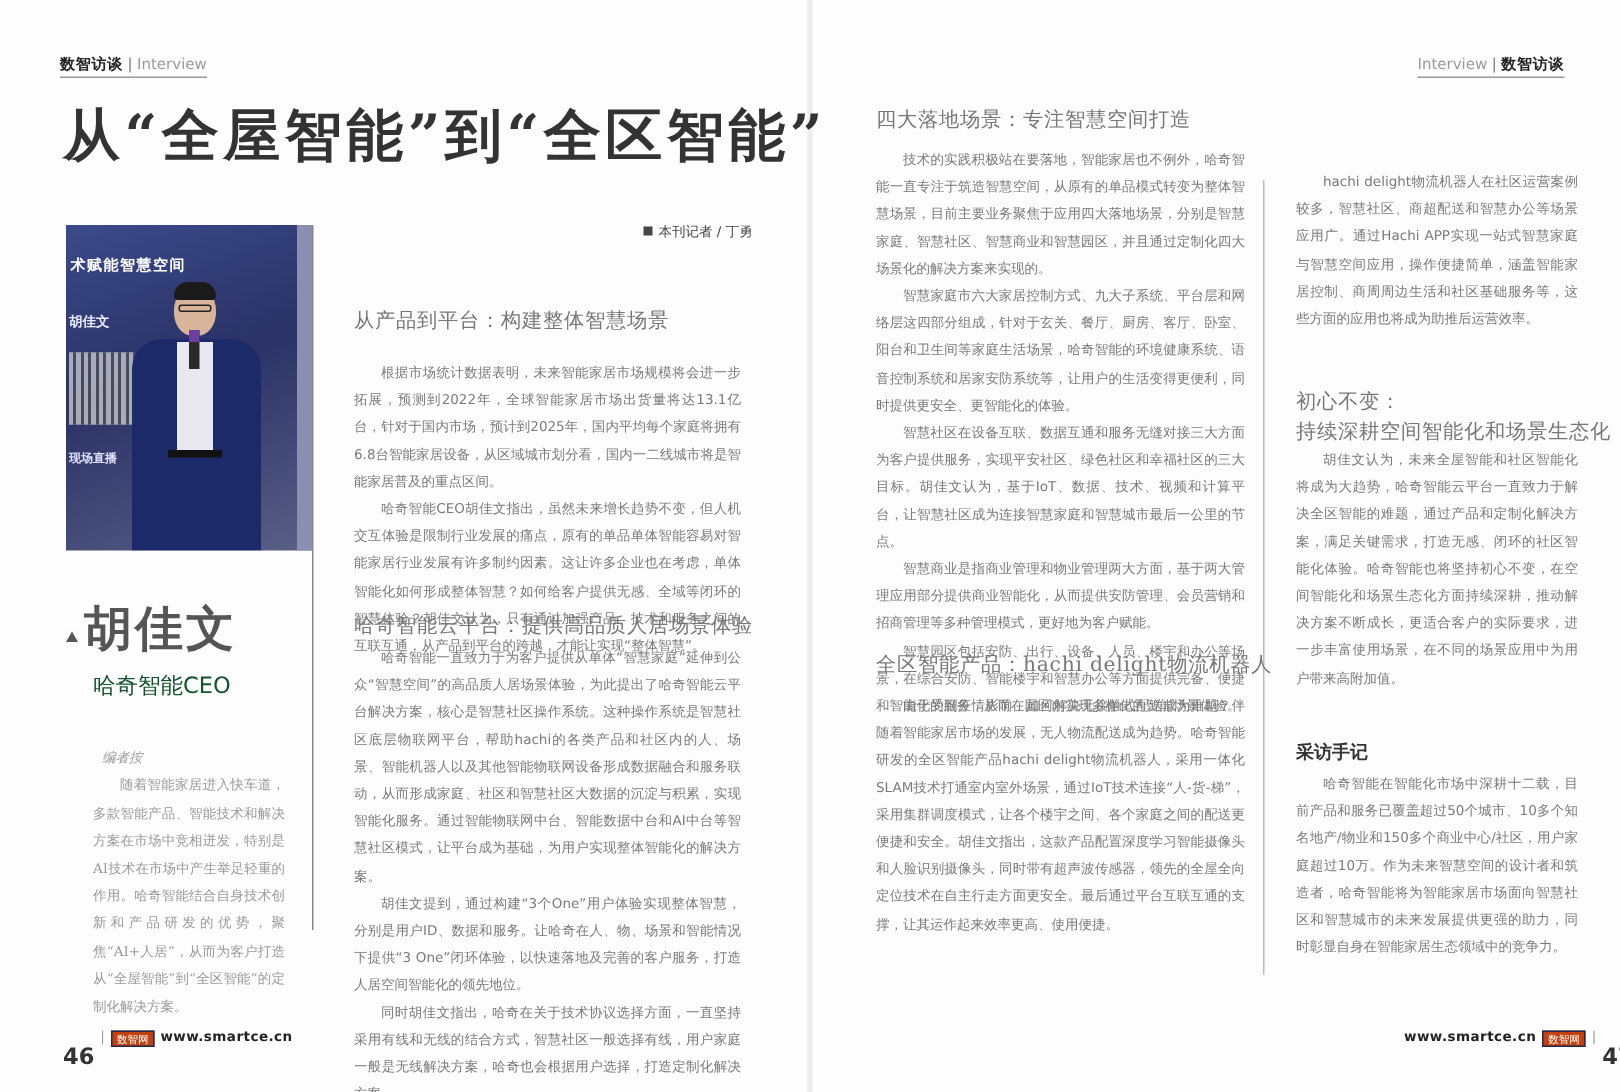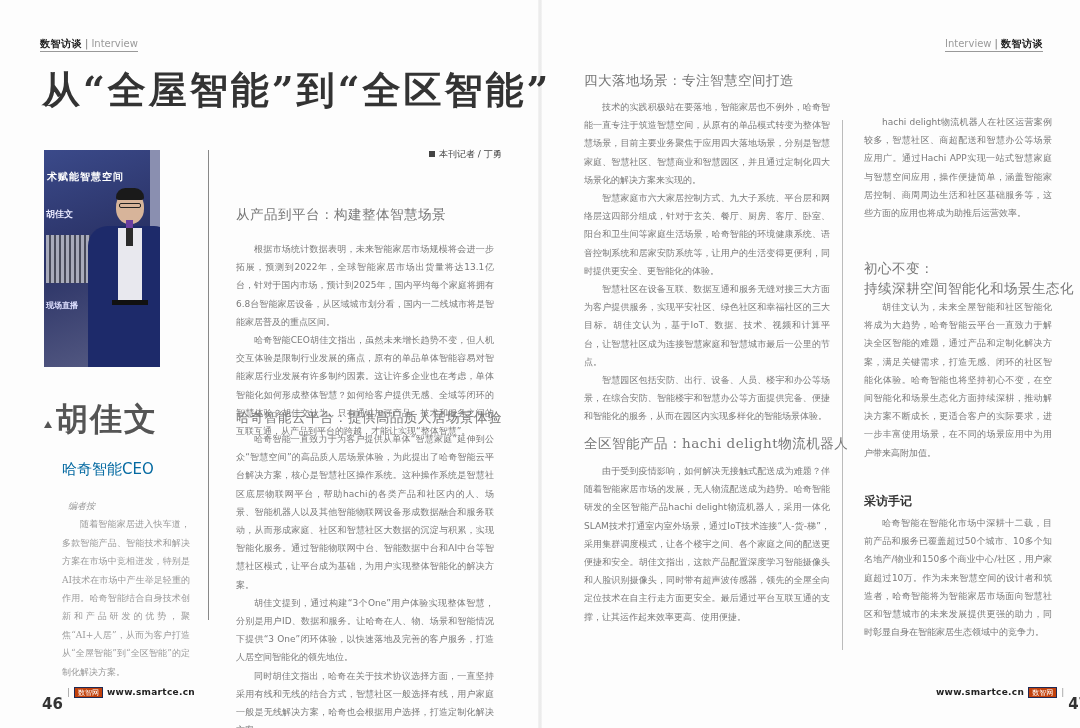--- a/index.html
+++ b/index.html
@@ -16,21 +16,21 @@
   .section-tag .sep { color: #777; margin: 0 3px; }
   .section-tag .en { color: #9a9a9a; }
   .section-tag.left { left: 40px; border-bottom: 1px solid #999; padding-bottom: 1px; }
   .section-tag.right { left: 945px; border-bottom: 1px solid #999; padding-bottom: 1px; }
 
   
   .main-title { position: absolute; left: 42px; top: 66px; font-family: "DejaVu Serif", "Liberation Serif", serif;
                 font-size: 38px; line-height: 48px; color: #333; letter-spacing: 3px; white-space: nowrap; text-align: right; }
 
   
-  .photo { position: absolute; left: 44px; top: 150px; width: 116px; height: 217px; overflow: hidden;
+  .photo { position: absolute; left: 44px; top: 150px; width: 164px; height: 217px; overflow: hidden;
            background: linear-gradient(160deg, #3b4a8a 0%, #2a3266 45%, #5a5f86 100%); }
   .photo .banner { position: absolute; left: 0; top: 20px; width: 100%; font-size: 10px; font-weight: bold; color: #ffffff; padding-left: 3px; white-space: nowrap; letter-spacing: 1px; }
   .photo .banner2 { position: absolute; left: 2px; top: 58px; font-size: 9px; color: #eaeaff; font-weight: bold; }
   .photo .qr { position: absolute; left: 2px; top: 85px; width: 44px; height: 48px; background:
                repeating-linear-gradient(90deg,#ddd 0 3px,#555 3px 5px), #ccc; opacity: .7; }
   .photo .banner3 { position: absolute; left: 2px; top: 150px; font-size: 8px; color: #dfe0ff; font-weight: bold; }
   .photo .person { position: absolute; left: 38px; top: 40px; width: 98px; height: 177px; }
   .photo .head { position: absolute; left: 34px; top: 0; width: 28px; height: 34px; border-radius: 50% 50% 45% 45%; background: #d7b49a; }
   .photo .hair { position: absolute; left: 34px; top: -2px; width: 28px; height: 12px; border-radius: 14px 14px 4px 4px; background: #1a1a1a; }
   .photo .glasses { position: absolute; left: 37px; top: 13px; width: 22px; height: 5px; border: 1px solid #222; border-radius: 2px; }
@@ -38,21 +38,21 @@
   .photo .shirt { position: absolute; left: 36px; top: 38px; width: 24px; height: 72px; background: #e8e8ee; }
   .photo .belt { position: absolute; left: 30px; top: 110px; width: 36px; height: 5px; background: #111; }
   .photo .mic { position: absolute; left: 44px; top: 30px; width: 7px; height: 26px; background: #2a2a2a; border-top: 8px solid #6b3fa0; }
   .photo .right-strip { position: absolute; right: 0; top: 0; width: 10px; height: 100%; background: #8a8fb0; }
 
   
   .name-block { position: absolute; left: 44px; top: 398px; }
   .name-block .arrow { display: inline-block; width: 0; height: 0; border-left: 4px solid transparent;
                        border-right: 4px solid transparent; border-bottom: 7px solid #555; margin-right: 4px; vertical-align: 2px; }
   .name-block .name { font-size: 32px; font-weight: bold; color: #555; letter-spacing: 2px; }
-  .name-block .role { display: block; margin-left: 18px; margin-top: 18px; font-size: 15px; color: #0369a1; }
+  .name-block .role { display: block; margin-left: 18px; margin-top: 6px; font-size: 15px; color: #14532d; }
 
   
   .editor-note { position: absolute; left: 62px; top: 497px; width: 128px; font-family: "DejaVu Serif", "Liberation Serif", serif;
                  font-size: 9px; line-height: 18.4px; color: #9a9a9a; text-align: justify; }
   .editor-note .label { display: block; margin-left: 6px; font-style: italic; }
   .editor-note p { text-indent: 2em; }
 
   .divider-v { position: absolute; left: 208px; top: 150px; width: 1px; height: 470px; background: #888; }
   .divider-v-right { position: absolute; left: 842px; top: 120px; width: 1px; height: 530px; background: #bbb; }
 
@@ -157,20 +157,21 @@
     <p>同时胡佳文指出，哈奇在关于技术协议选择方面，一直坚持采用有线和无线的结合方式，智慧社区一般选择有线，用户家庭一般是无线解决方案，哈奇也会根据用户选择，打造定制化解决方案。</p>
   </div>
 
   <div class="col h-col2a">
     <h3>四大落地场景：专注智慧空间打造</h3>
   </div>
   <div class="col p-col2a">
     <p>技术的实践积极站在要落地，智能家居也不例外，哈奇智能一直专注于筑造智慧空间，从原有的单品模式转变为整体智慧场景，目前主要业务聚焦于应用四大落地场景，分别是智慧家庭、智慧社区、智慧商业和智慧园区，并且通过定制化四大场景化的解决方案来实现的。</p>
     <p>智慧家庭市六大家居控制方式、九大子系统、平台层和网络层这四部分组成，针对于玄关、餐厅、厨房、客厅、卧室、阳台和卫生间等家庭生活场景，哈奇智能的环境健康系统、语音控制系统和居家安防系统等，让用户的生活变得更便利，同时提供更安全、更智能化的体验。</p>
     <p>智慧社区在设备互联、数据互通和服务无缝对接三大方面为客户提供服务，实现平安社区、绿色社区和幸福社区的三大目标。胡佳文认为，基于IoT、数据、技术、视频和计算平台，让智慧社区成为连接智慧家庭和智慧城市最后一公里的节点。</p>
+    <p>智慧商业是指商业管理和物业管理两大方面，基于两大管理应用部分提供商业智能化，从而提供安防管理、会员营销和招商管理等多种管理模式，更好地为客户赋能。</p>
     <p>智慧园区包括安防、出行、设备、人员、楼宇和办公等场景，在综合安防、智能楼宇和智慧办公等方面提供完备、便捷和智能化的服务，从而在园区内实现多样化的智能场景体验。</p>
   </div>
   <div class="col h-col2b">
     <h3>全区智能产品：hachi delight物流机器人</h3>
   </div>
   <div class="col p-col3a">
     <p>hachi delight物流机器人在社区运营案例较多，智慧社区、商超配送和智慧办公等场景应用广。通过Hachi APP实现一站式智慧家庭与智慧空间应用，操作便捷简单，涵盖智能家居控制、商周周边生活和社区基础服务等，这些方面的应用也将成为助推后运营效率。</p>
   </div>
 
   <div class="col p-col2b">

